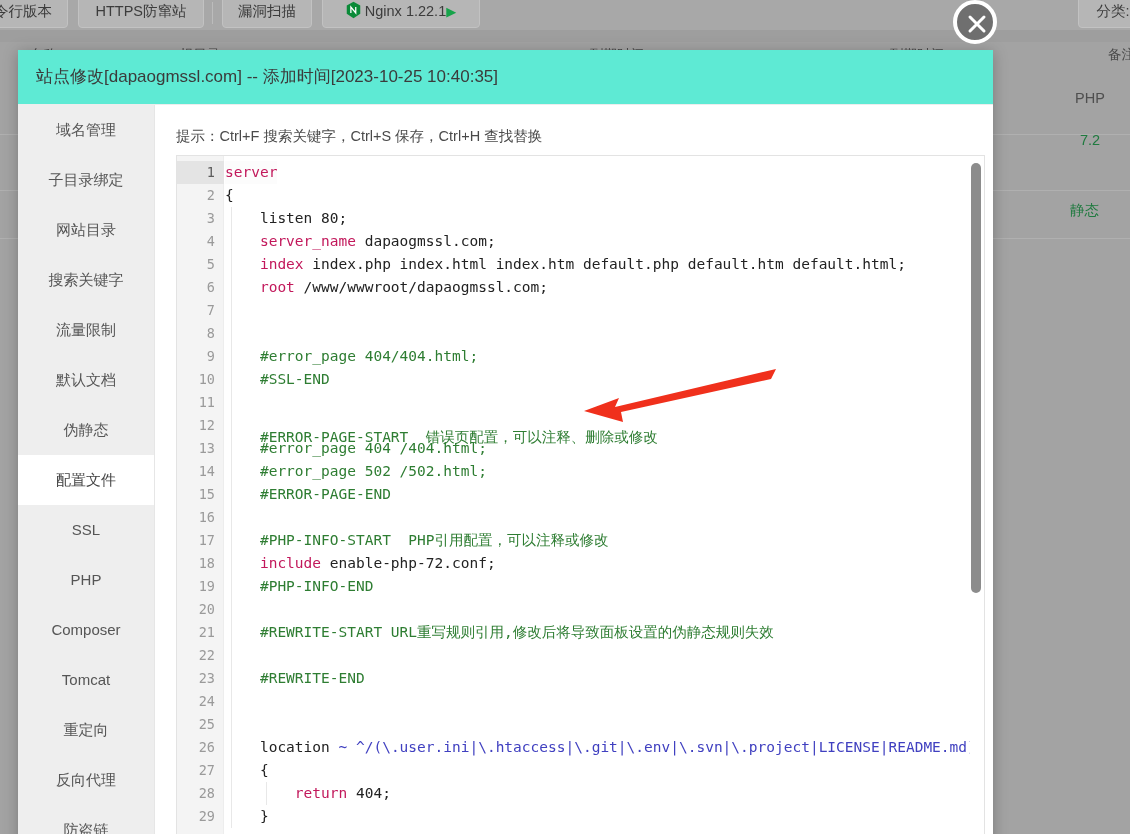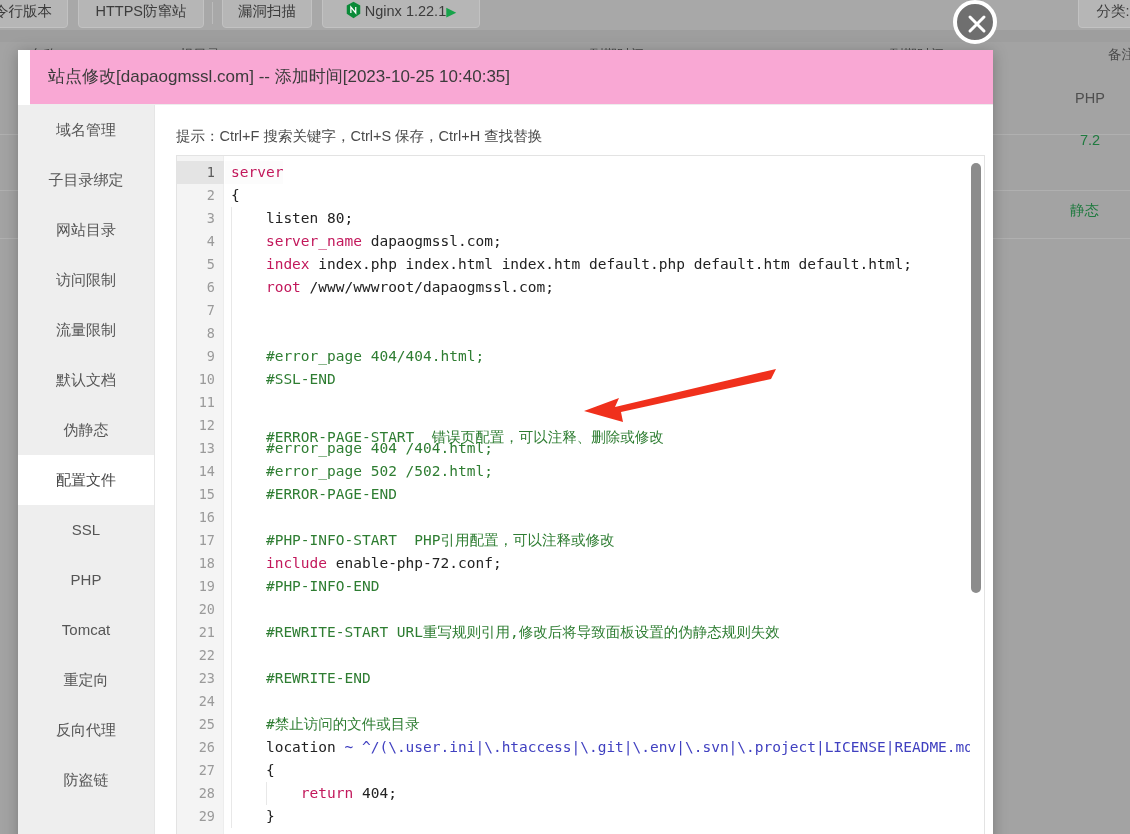--- a/index.html
+++ b/index.html
@@ -70,22 +70,22 @@
   
   #modal {
     position: absolute;
     left: 18px; top: 50px;
     width: 975px; height: 800px;
     background: #ffffff;
     box-shadow: 0 2px 14px rgba(0,0,0,.25);
     overflow: hidden;
   }
   #modal-header {
-    position: absolute; left: 12px; top: 0; width: 976px; height: 55px;
-    background: #f9a8d4;
+    position: absolute; left: 0; top: 0; width: 976px; height: 55px;
+    background: #5eead4;
     border-bottom: 1px solid #ededed;
   }
   #modal-title {
     position: absolute; left: 18px; top: 15px;
     font-size: 17px;
     color: #3b3b3b;
     white-space: nowrap;
   }
   #close-btn {
     position: absolute;
@@ -163,21 +163,20 @@
   }
   #code {
     position: absolute; left: 48px; top: 0; width: 761px; height: 700px;
     overflow: hidden;
   }
   .cl {
     position: absolute; left: 0;
     height: 23px; line-height: 23px;
     white-space: pre;
     color: #222222;
-    padding-left: 6px;
   }
   .cl.cur { background: #fcfcfc; }
   .indent-guide {
     position: absolute; width: 1px; background: #e8e8e8;
   }
   .kw  { color: #c2185b; }
   .cm  { color: #2e7d32; }
   .str { color: #4040c0; }
 
   
@@ -246,27 +245,28 @@
 <div id="modal">
 
   <div id="modal-header">
     <div id="modal-title">站点修改[dapaogmssl.com] -- 添加时间[2023-10-25 10:40:35]</div>
   </div>
 
   <div id="side">
       <div class="side-item"><span>域名管理</span></div>
       <div class="side-item"><span>子目录绑定</span></div>
       <div class="side-item"><span>网站目录</span></div>
-      <div class="side-item"><span>访问限制</span></div>
+      <div class="side-item"><span>搜索关键字</span></div>
       <div class="side-item"><span>流量限制</span></div>
       <div class="side-item"><span>默认文档</span></div>
       <div class="side-item"><span>伪静态</span></div>
       <div class="side-item active"><span>配置文件</span></div>
       <div class="side-item"><span>SSL</span></div>
       <div class="side-item"><span>PHP</span></div>
+      <div class="side-item"><span>Composer</span></div>
       <div class="side-item"><span>Tomcat</span></div>
       <div class="side-item"><span>重定向</span></div>
       <div class="side-item"><span>反向代理</span></div>
       <div class="side-item"><span>防盗链</span></div>
     </div>
 
   <div id="pane">
     <div id="hint">提示：Ctrl+F 搜索关键字，Ctrl+S 保存，Ctrl+H 查找替换</div>
 
     <div id="editor">
@@ -319,21 +319,20 @@
           <div class="cl" style="top: 304px;">    <span class="cm">#error_page 502 /502.html;</span></div>
           <div class="cl" style="top: 327px;">    <span class="cm">#ERROR-PAGE-END</span></div>
           <div class="cl" style="top: 350px;">    </div>
           <div class="cl" style="top: 373px;">    <span class="cm">#PHP-INFO-START  PHP引用配置，可以注释或修改</span></div>
           <div class="cl" style="top: 396px;">    <span class="kw">include</span><span> enable-php-72.conf;</span></div>
           <div class="cl" style="top: 419px;">    <span class="cm">#PHP-INFO-END</span></div>
           <div class="cl" style="top: 442px;">    </div>
           <div class="cl" style="top: 465px;">    <span class="cm">#REWRITE-START URL重写规则引用,修改后将导致面板设置的伪静态规则失效</span></div>
           <div class="cl" style="top: 511px;">    <span class="cm">#REWRITE-END</span></div>
           <div class="cl" style="top: 534px;">    </div>
-          <div class="cl" style="top: 557px;">    <span class="cm">#禁止访问的文件或目录</span></div>
           <div class="cl" style="top: 580px;">    <span>location </span><span class="str">~ ^/(\.user.ini|\.htaccess|\.git|\.env|\.svn|\.project|LICENSE|README.md)</span></div>
           <div class="cl" style="top: 603px;">    <span>{</span></div>
           <div class="cl" style="top: 626px;">        <span class="kw">return</span><span> 404;</span></div>
           <div class="cl" style="top: 649px;">    <span>}</span></div>
           <div class="cl" style="top: 672px;"></div>
           <div class="indent-guide" style="left: 6px; top: 51px; height: 621px;"></div>
           <div class="indent-guide" style="left: 40.88px; top: 626px; height: 23px;"></div>
         </div>
       <div id="vtrack">
         <div id="vthumb" style="top: 6px; height: 430px;"></div>

